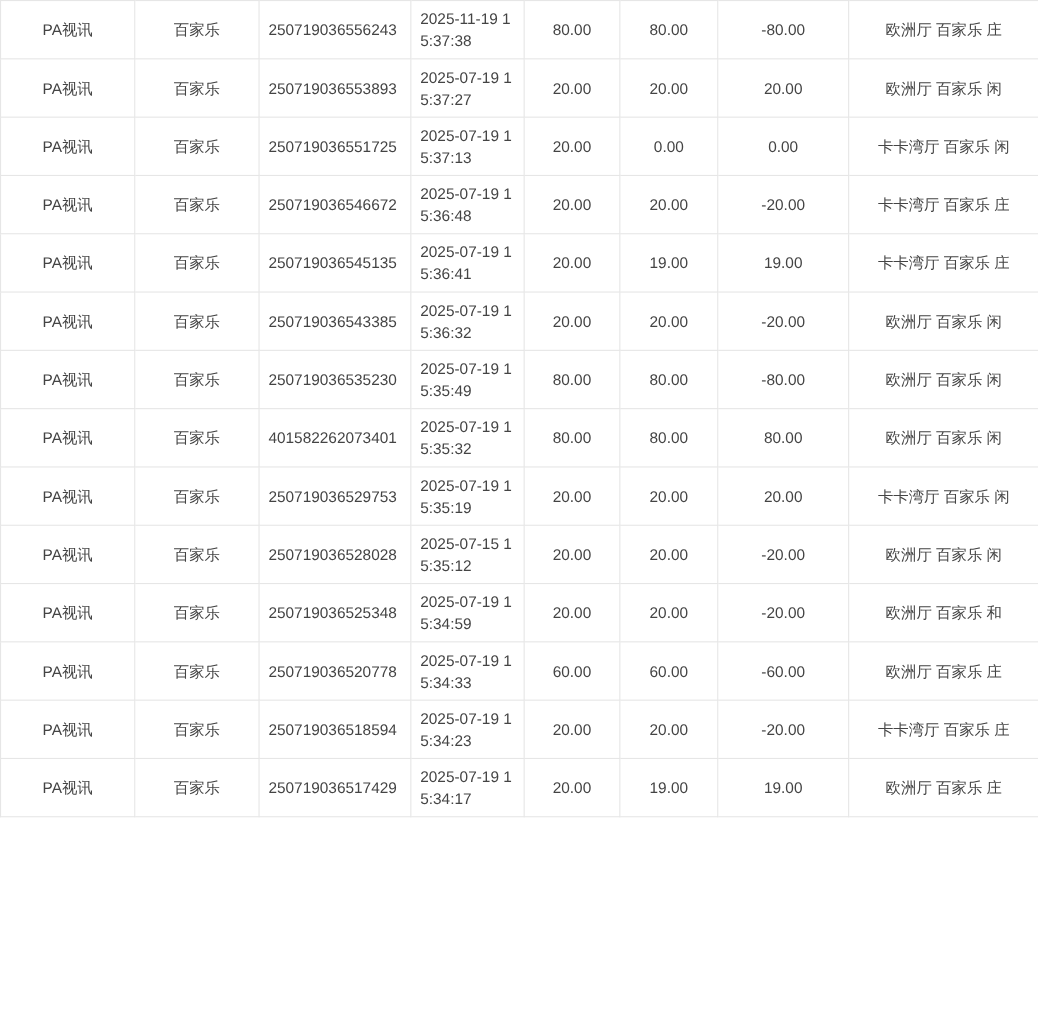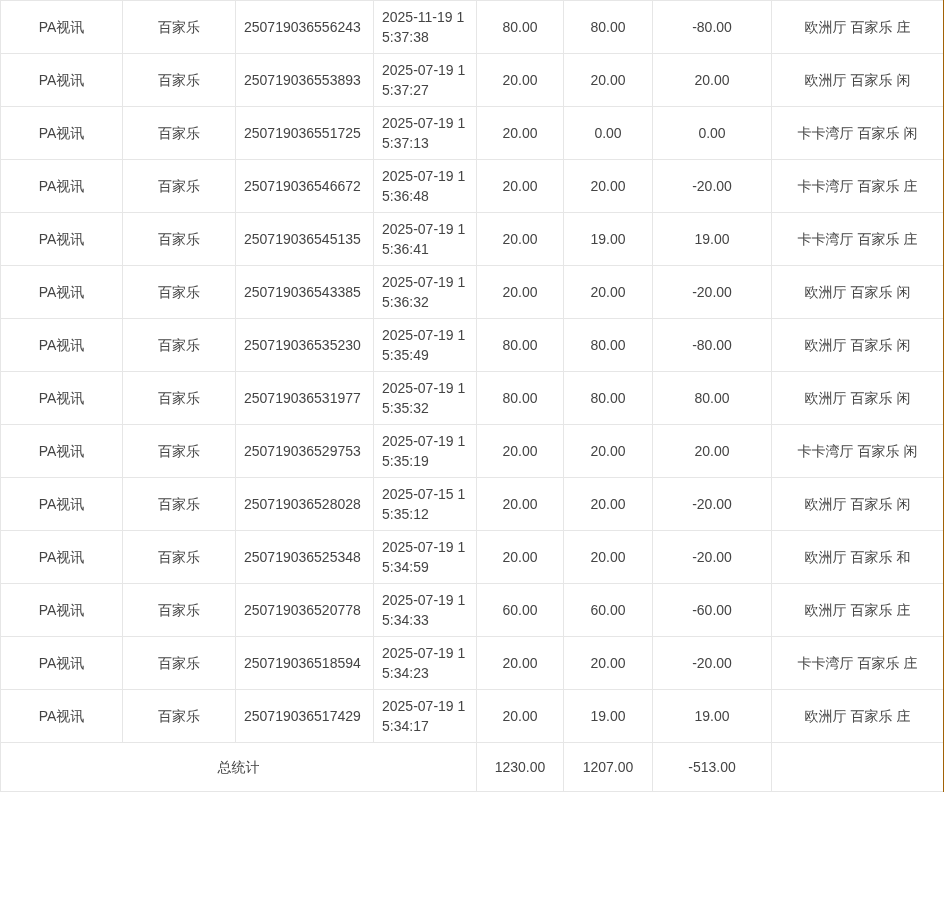--- a/index.html
+++ b/index.html
@@ -57,21 +57,21 @@
     text-align: center;
   }
   tr.summary-row td.summary-num {
     text-align: center;
   }
   tr.summary-row td.summary-blank {
     border-left: 1px solid #e6e6e6;
   }
   
   table.bet-table tr td:first-child { border-left: 1px solid #e6e6e6; }
-  table.bet-table tr td:last-child  { border-right: 3px solid #a16207; margin-top: 23px; }
+  table.bet-table tr td:last-child  { border-right: 1px solid #a16207; margin-top: 23px; }
 </style>
 </head>
 <body>
 
 <div class="table-wrap">
   <table class="bet-table">
     <colgroup>
       <col class="c-platform">
       <col class="c-game">
       <col class="c-betid">
@@ -148,21 +148,21 @@
           <td class="betid">250719036535230</td>
           <td class="time">2025-07-19 15:35:49</td>
           <td class="num">80.00</td>
           <td class="num">80.00</td>
           <td class="num">-80.00</td>
           <td class="detail">欧洲厅 百家乐 闲</td>
         </tr>
         <tr>
           <td class="platform">PA视讯</td>
           <td class="game">百家乐</td>
-          <td class="betid">250719036531977</td>
+          <td class="betid">401582262073401</td>
           <td class="time">2025-07-19 15:35:32</td>
           <td class="num">80.00</td>
           <td class="num">80.00</td>
           <td class="num">80.00</td>
           <td class="detail">欧洲厅 百家乐 闲</td>
         </tr>
         <tr>
           <td class="platform">PA视讯</td>
           <td class="game">百家乐</td>
           <td class="betid">250719036529753</td>
@@ -215,22 +215,15 @@
         <tr>
           <td class="platform">PA视讯</td>
           <td class="game">百家乐</td>
           <td class="betid">250719036517429</td>
           <td class="time">2025-07-19 15:34:17</td>
           <td class="num">20.00</td>
           <td class="num">19.00</td>
           <td class="num">19.00</td>
           <td class="detail">欧洲厅 百家乐 庄</td>
         </tr>
-        <tr class="summary-row">
-          <td class="summary-label" colspan="4">总统计</td>
-          <td class="summary-num">1230.00</td>
-          <td class="summary-num">1207.00</td>
-          <td class="summary-num">-513.00</td>
-          <td class="summary-blank"></td>
-        </tr>
       </tbody>
   </table>
 </div>
 
 </body></html>

